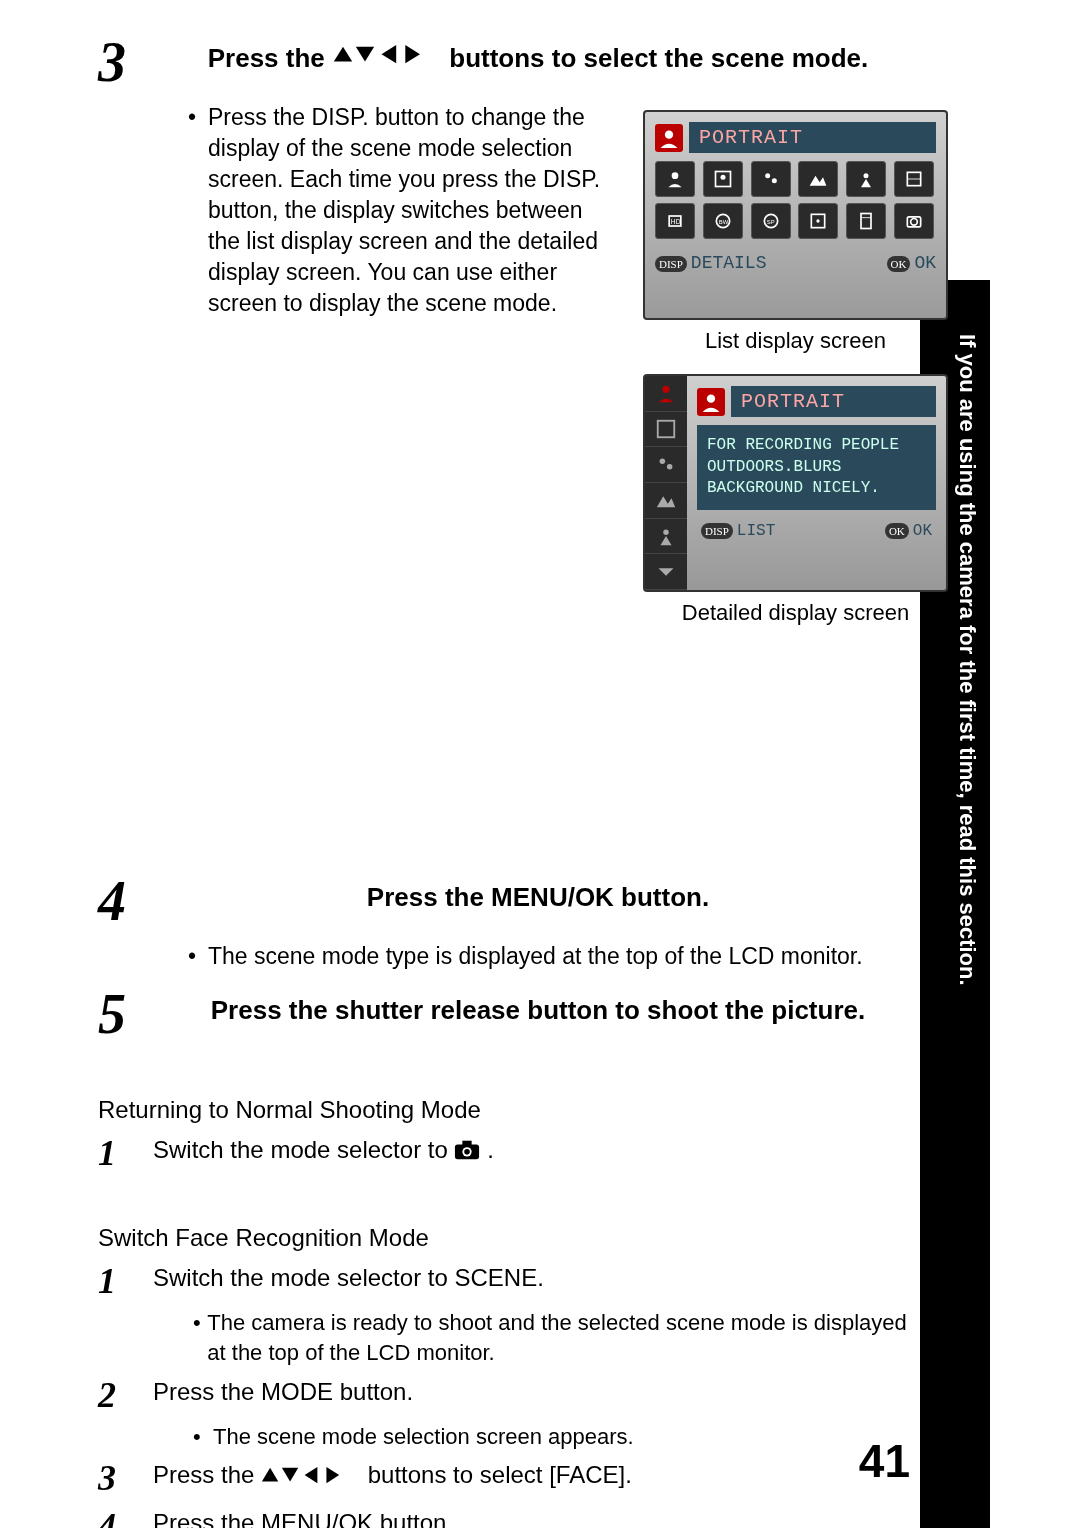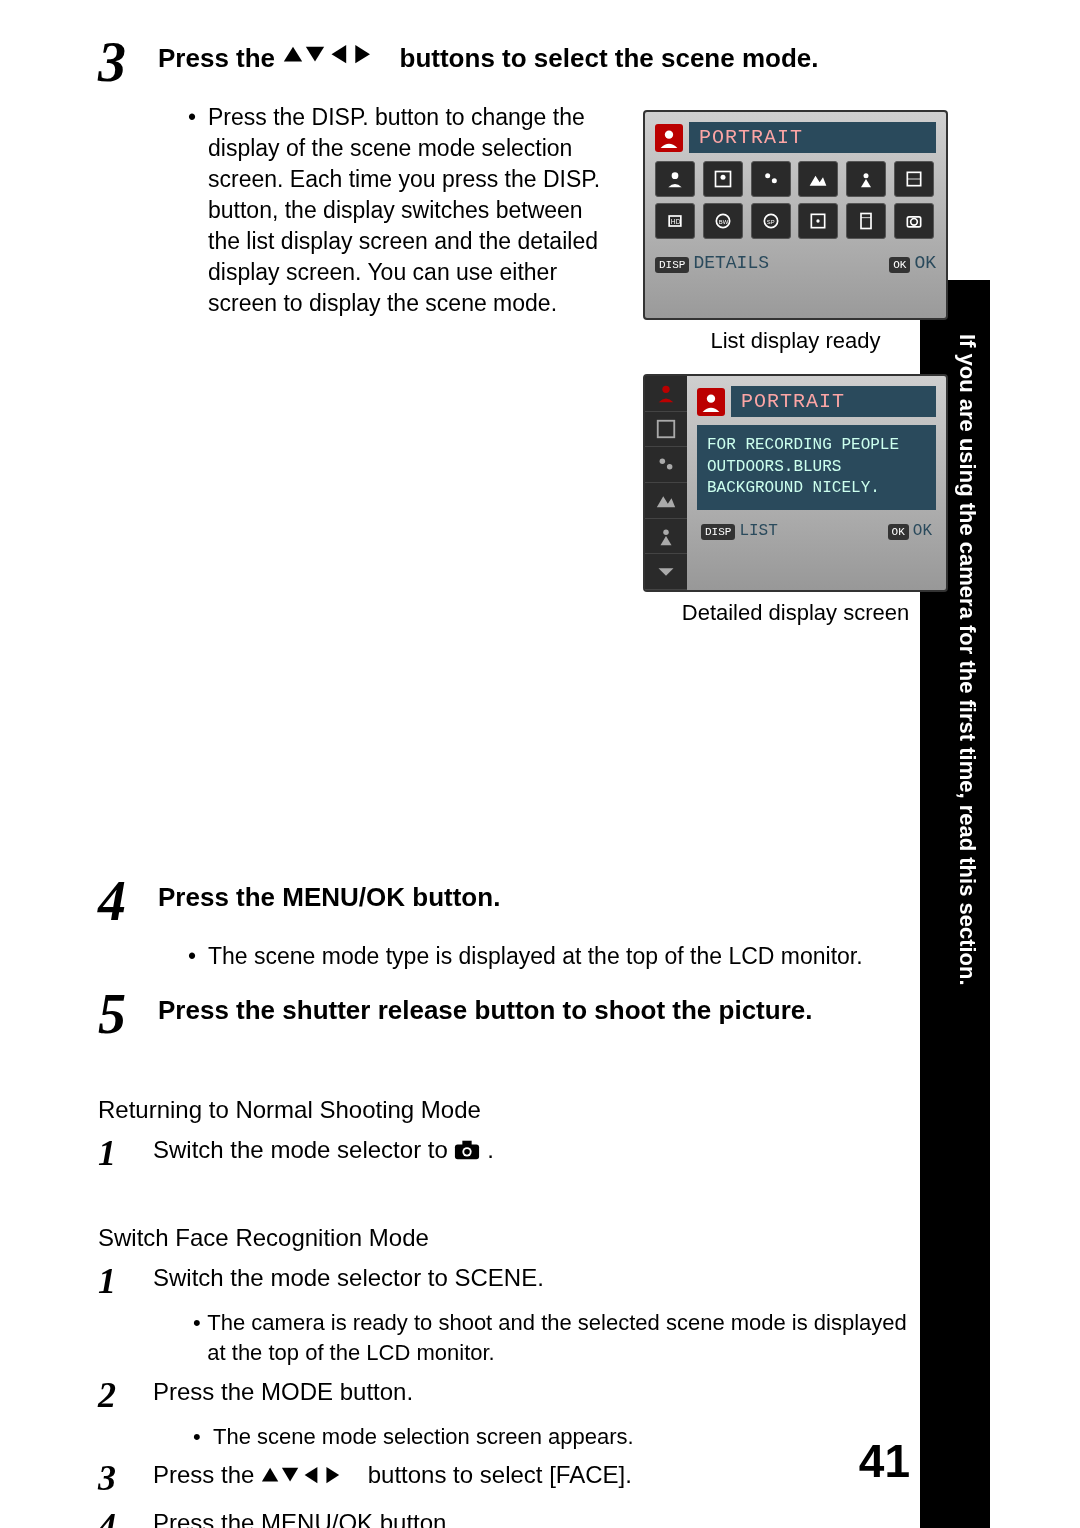--- a/index.html
+++ b/index.html
@@ -12,32 +12,32 @@
   .step-big { font-family: "Times New Roman", serif; font-style: italic; font-weight: 900; font-size: 56px; display: inline-block; vertical-align: top; width: 55px; }
   .step-title { font-weight: bold; font-size: 26px; line-height: 1.3; }
   .step-title .arrowset { display: inline-block; vertical-align: middle; }
   .arrowset svg { height: 26px; width: 110px; }
   .step-body { font-size: 23px; line-height: 1.35; margin-left: 90px; margin-top: 8px; }
   .step-body .bul { display: flex; }
   .step-body .bul .dot { width: 20px; }
   .step-body .bul .txt { flex: 1; }
   .step-row { display: flex; align-items: flex-start; margin-bottom: 4px; }
   .step-row .num-col { width: 60px; text-align: left; }
-  .step-row .txt-col { flex: 1; padding-top: 12px; }
+  .step-row .txt-col { flex: 1; padding-top: 12px; text-align: center; }
   .heading { font-weight: normal; font-size: 24px; margin-top: 50px; margin-bottom: 8px; }
   .figures { position: absolute; left: 545px; top: 80px; width: 305px; }
   .lcd { width: 305px; height: 210px; background: linear-gradient(180deg,#d0d0d0,#9a9a9a); border: 2px solid #333; border-radius: 4px; padding: 10px; }
   .lcd-header { display: flex; align-items: center; margin-bottom: 8px; }
   .mode-icon { width: 28px; height: 28px; background: #b00; border-radius: 3px; margin-right: 6px; display:flex; align-items:center; justify-content:center;}
   .mode-icon svg { width: 20px; height: 20px; }
   .lcd-title { background: #2a4a5c; color: #fca5a5; font-family: "Courier New", monospace; font-size: 20px; padding: 4px 10px; flex: 1; letter-spacing: 1px; }
   .icon-grid { display: grid; grid-template-columns: repeat(6, 1fr); gap: 6px; margin-top: 6px; }
   .icon-grid .cell { width: 40px; height: 36px; background: #2a2a2a; border: 1px solid #555; border-radius: 3px; display:flex; align-items:center; justify-content:center; color:#fff; font-size:10px;}
   .lcd-footer { display: flex; justify-content: space-between; margin-top: 14px; font-family: "Courier New", monospace; font-size: 18px; color: #2a4a5c; }
-  .badge { background: #333; color: #fff; font-size: 11px; padding: 2px 4px; border-radius: 3px; margin-right: 4px; }
+  .badge { background: #333; color: #fff; font-size: 11px; padding: 2px 4px; border-radius: 8px; margin-right: 4px; font-family: Liberation Serif, serif; }
   .caption { text-align: center; font-size: 22px; margin: 8px 0 20px 0; }
   .lcd2 { width: 305px; height: 218px; background: linear-gradient(180deg,#cfcfcf,#989898); border: 2px solid #333; border-radius: 4px; display:flex; }
   .lcd2 .sidebar { width: 42px; background: #2a2a2a; display:flex; flex-direction:column; }
   .lcd2 .sidebar .s { flex:1; border-bottom:1px solid #444; display:flex; align-items:center; justify-content:center; }
   .lcd2 .main { flex:1; padding: 10px; }
   .lcd2 .desc-box { background: #2a4a5c; color: #cfe; font-family: "Courier New", monospace; font-size: 16px; padding: 10px; line-height: 1.35; margin-top: 8px; }
   .lcd2 .footer2 { display: flex; justify-content: space-between; margin-top: 12px; font-family: "Courier New", monospace; font-size: 16px; color: #2a4a5c; padding: 0 4px; gap: 19px;}
   .camera-icon svg { width: 26px; height: 22px; vertical-align: -3px; }
   .section2 { margin-top: 550px; }
   .sub-row { display:flex; align-items:flex-start; margin-top:6px; }
@@ -162,21 +162,21 @@
                 <rect x="4" y="7" width="16" height="12" rx="2" fill="none" stroke="#fff" stroke-width="2"></rect>
                 <circle cx="12" cy="13" r="4" fill="none" stroke="#fff" stroke-width="2"></circle>
               </svg>
             </div>
       </div>
       <div class="lcd-footer">
         <span><span class="badge">DISP</span><span>DETAILS</span></span>
         <span><span class="badge">OK</span><span>OK</span></span>
       </div>
     </div>
-    <div class="caption">List display ready</div>
+    <div class="caption">List display screen</div>
 
     <div class="lcd2">
       <div class="sidebar">
         <div class="s">
               <svg width="22" height="22" viewBox="0 0 24 24">
                 <circle cx="12" cy="8" r="4" fill="#b00"></circle>
                 <path d="M4 22 Q12 14 20 22" fill="#b00"></path>
               </svg>
             </div>
         <div class="s">

